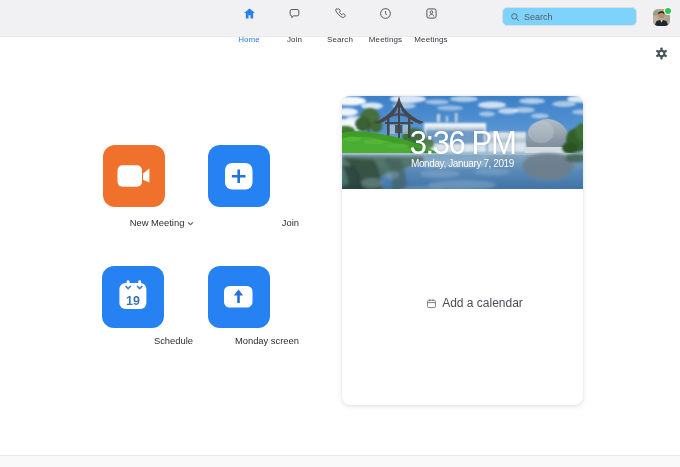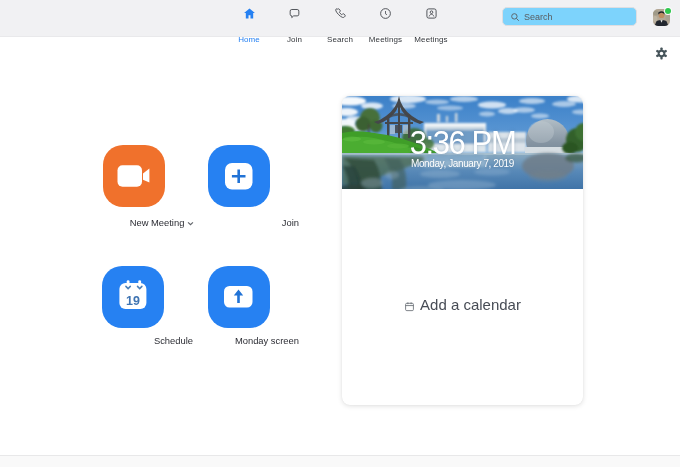--- a/index.html
+++ b/index.html
@@ -8,30 +8,30 @@
 .topbar { position:absolute; left:0; top:0; width:680px; height:37px; background:#f1f1f3; border-bottom:1px solid #e9e9eb; }
 .tab { position:absolute; top:7px; width:46px; text-align:center; }
 .tab svg { display:block; margin:0 auto; }
 .tab .lbl { font-size:8px; color:#33363b; margin-top:15px; letter-spacing:0.1px; }
 .tab.active .lbl { color:#2681f2; }
 .search { position:absolute; left:502px; top:7px; width:135px; height:19px; background:#7dd3fc; border:1px solid #dedee1; border-radius:5px; display:flex; align-items:center; padding-left:7px; }
 .search .stxt { font-size:9px; color:#595c60; margin-left:4px; }
 .avatar { position:absolute; left:653px; top:9px; width:17px; height:17px; border-radius:5px; overflow:hidden; }
 .dot { position:absolute; left:664.5px; top:7.5px; width:6.5px; height:6.5px; border-radius:50%; background:#2ec74e; box-shadow:0 0 0 1px rgba(255,255,255,0.9); }
 .gear { position:absolute; left:655px; top:46px; }
-.btn { position:absolute; width:62px; height:62px; border-radius:20px; }
+.btn { position:absolute; width:62px; height:62px; border-radius:12px; }
 .blue { background:#2681f2; }
 .orange { background:#f0712c; }
 .blbl { position:absolute; font-size:9.4px; color:#2c2d34; text-align:right; width:120px; }
 .card { position:absolute; left:342px; top:96px; width:241px; height:309px; background:#fff; border-radius:8px; box-shadow:0 1px 5px rgba(0,0,0,0.13), 0 0 1px rgba(0,0,0,0.08); }
 .photo { position:absolute; left:0; top:0; width:241px; height:93px; border-radius:8px 8px 0 0; overflow:hidden; }
 .photo svg { filter:blur(0.4px); }
 .clock { position:absolute; left:0; top:29.5px; width:241px; text-align:center; color:#fff; font-size:31px; font-weight:400; letter-spacing:-1.4px; transform:scaleY(1.05); text-shadow:0 0 3px rgba(80,110,140,0.35); }
 .date { position:absolute; left:0; top:61.5px; width:241px; text-align:center; color:#fff; font-size:10px; letter-spacing:-0.4px; text-shadow:0 0 2px rgba(80,110,140,0.45); }
-.addcal { position:absolute; left:0; top:200px; width:241px; text-align:center; font-size:15px; color:#474c55; }
+.addcal { position:absolute; left:12px; top:200px; width:241px; text-align:center; font-size:12px; color:#474c55; }
 .addcal svg { vertical-align:-2px; margin-right:5px; }
 .bottomstrip { position:absolute; left:0; top:455px; width:680px; height:12px; background:#f9f9f9; border-top:1px solid #e8e8e9; }
 </style>
 </head>
 <body>
 
 <div class="topbar"></div>
 
 <div class="tab active" style="left:226px;">
   <svg width="13" height="13" viewBox="0 0 24 24">

